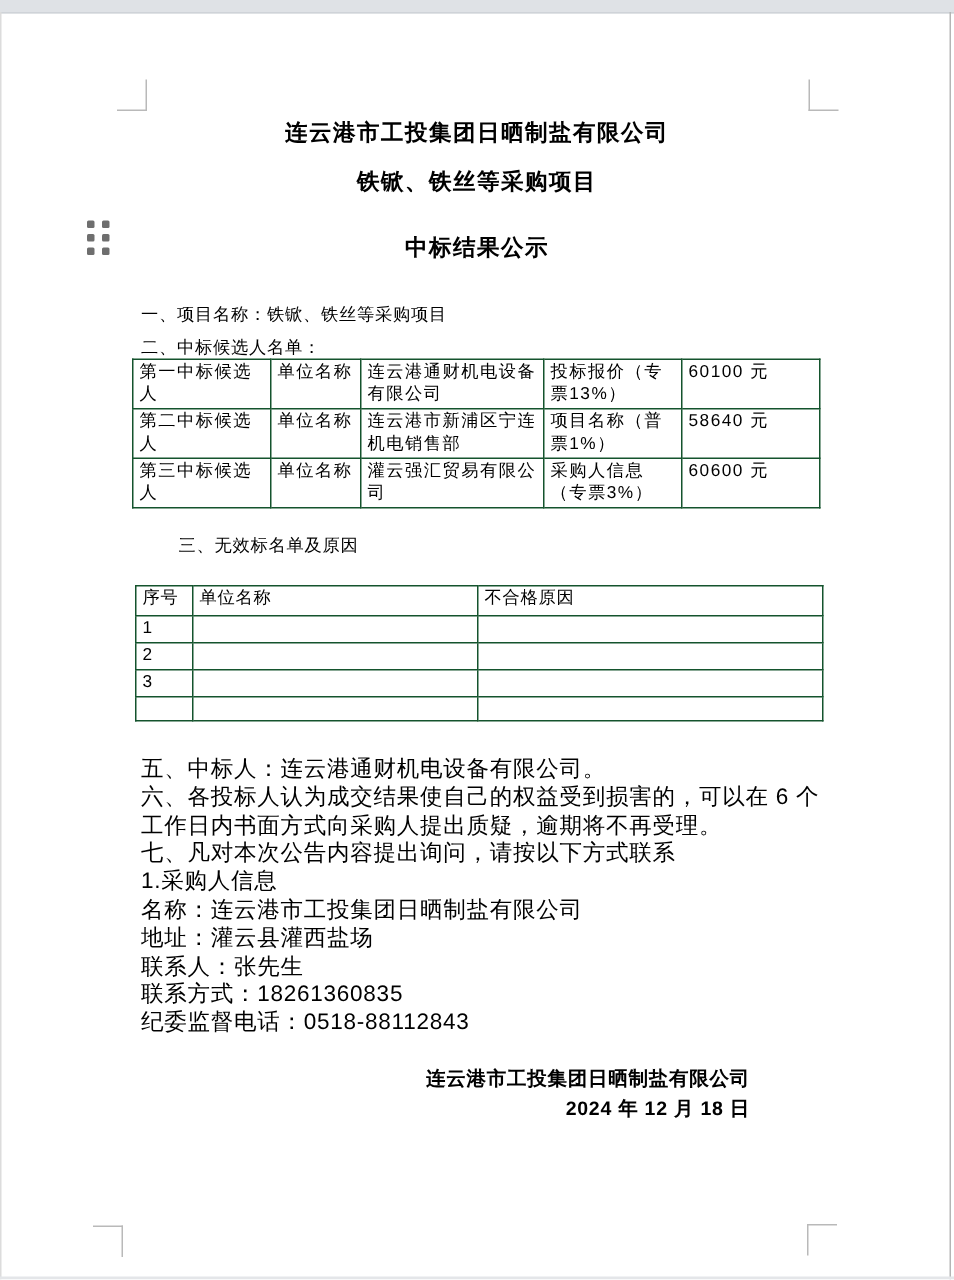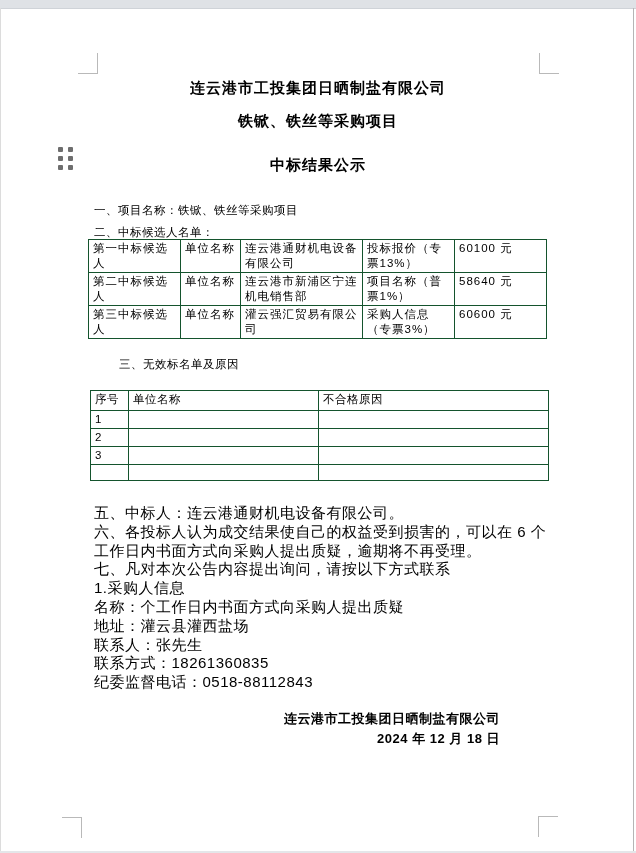--- a/index.html
+++ b/index.html
@@ -220,21 +220,21 @@
       <td></td>
     </tr>
   </tbody>
     </table>
 
   <div class="lower-block">
     <p>五、中标人：连云港通财机电设备有限公司。</p>
     <p>六、各投标人认为成交结果使自己的权益受到损害的，可以在 6 个工作日内书面方式向采购人提出质疑，逾期将不再受理。</p>
     <p>七、凡对本次公告内容提出询问，请按以下方式联系</p>
     <p>1.采购人信息</p>
-    <p>名称：个工作日内书面方式向采购人提出质疑</p>
+    <p>名称：连云港市工投集团日晒制盐有限公司</p>
     <p>地址：灌云县灌西盐场</p>
     <p>联系人：张先生</p>
     <p>联系方式：18261360835</p>
     <p>纪委监督电话：0518-88112843</p>
   </div>
 
   <div class="signature">
     <div>连云港市工投集团日晒制盐有限公司</div>
     <div>2024 年 12 月 18 日</div>
   </div>

